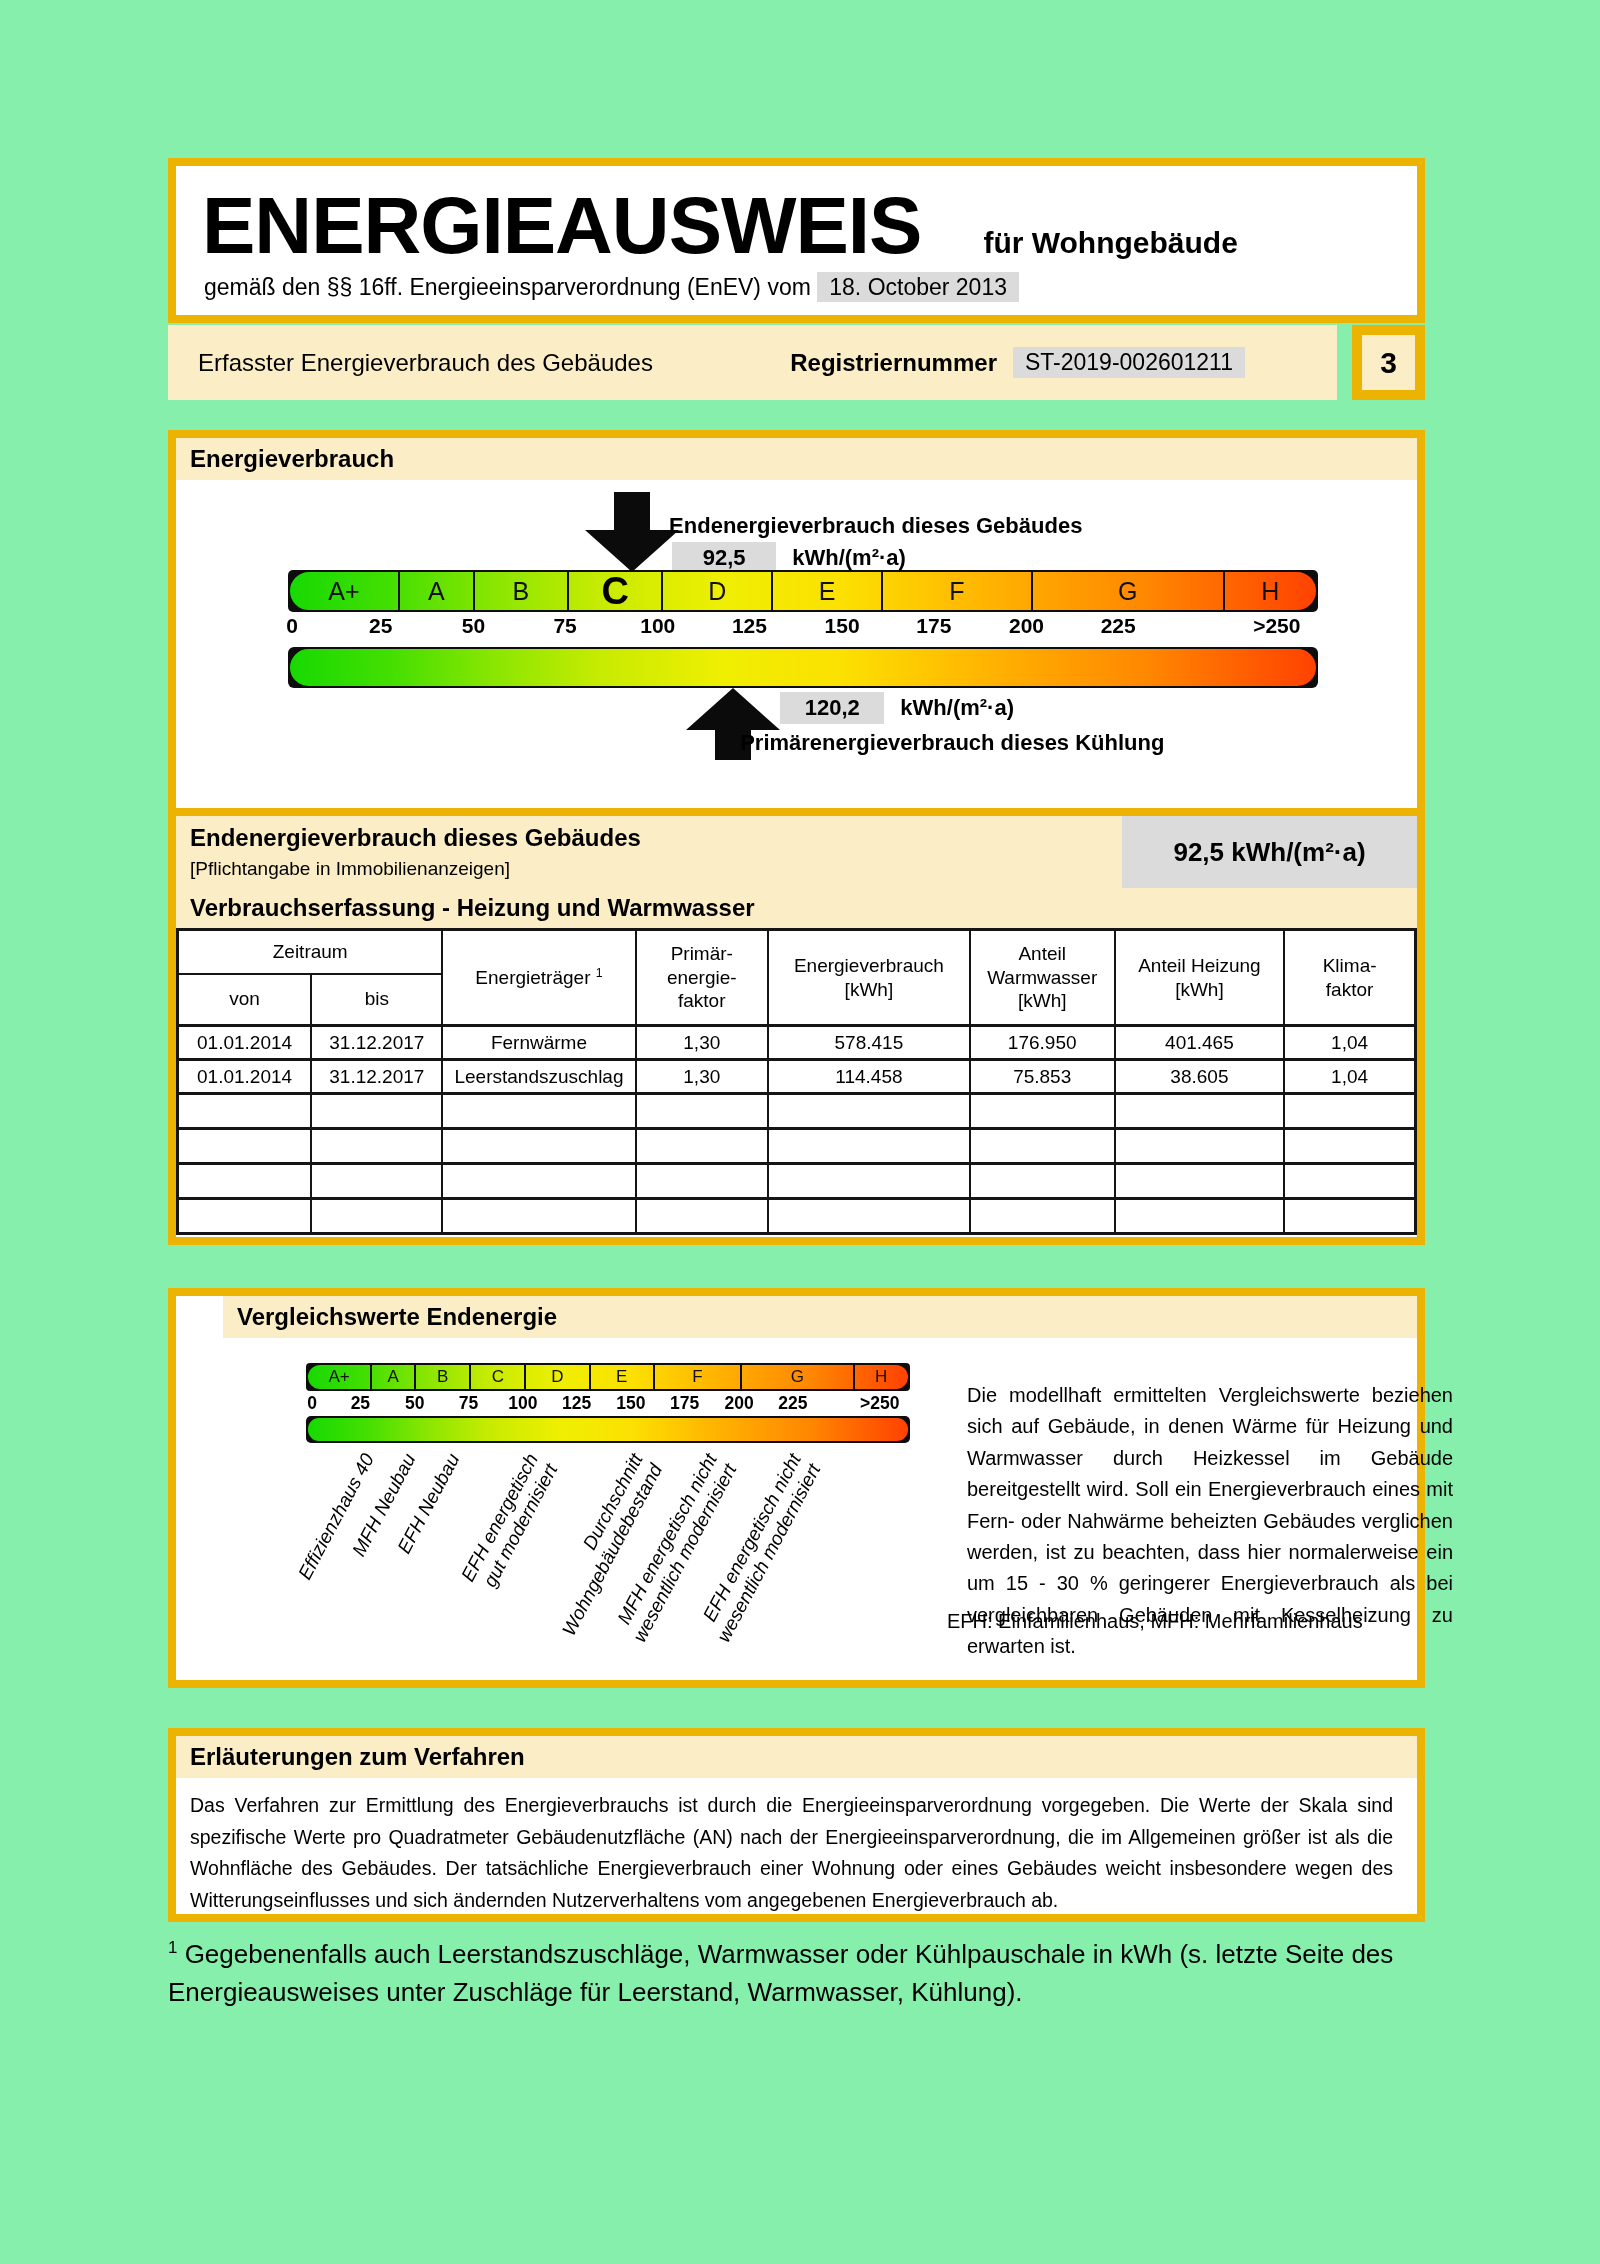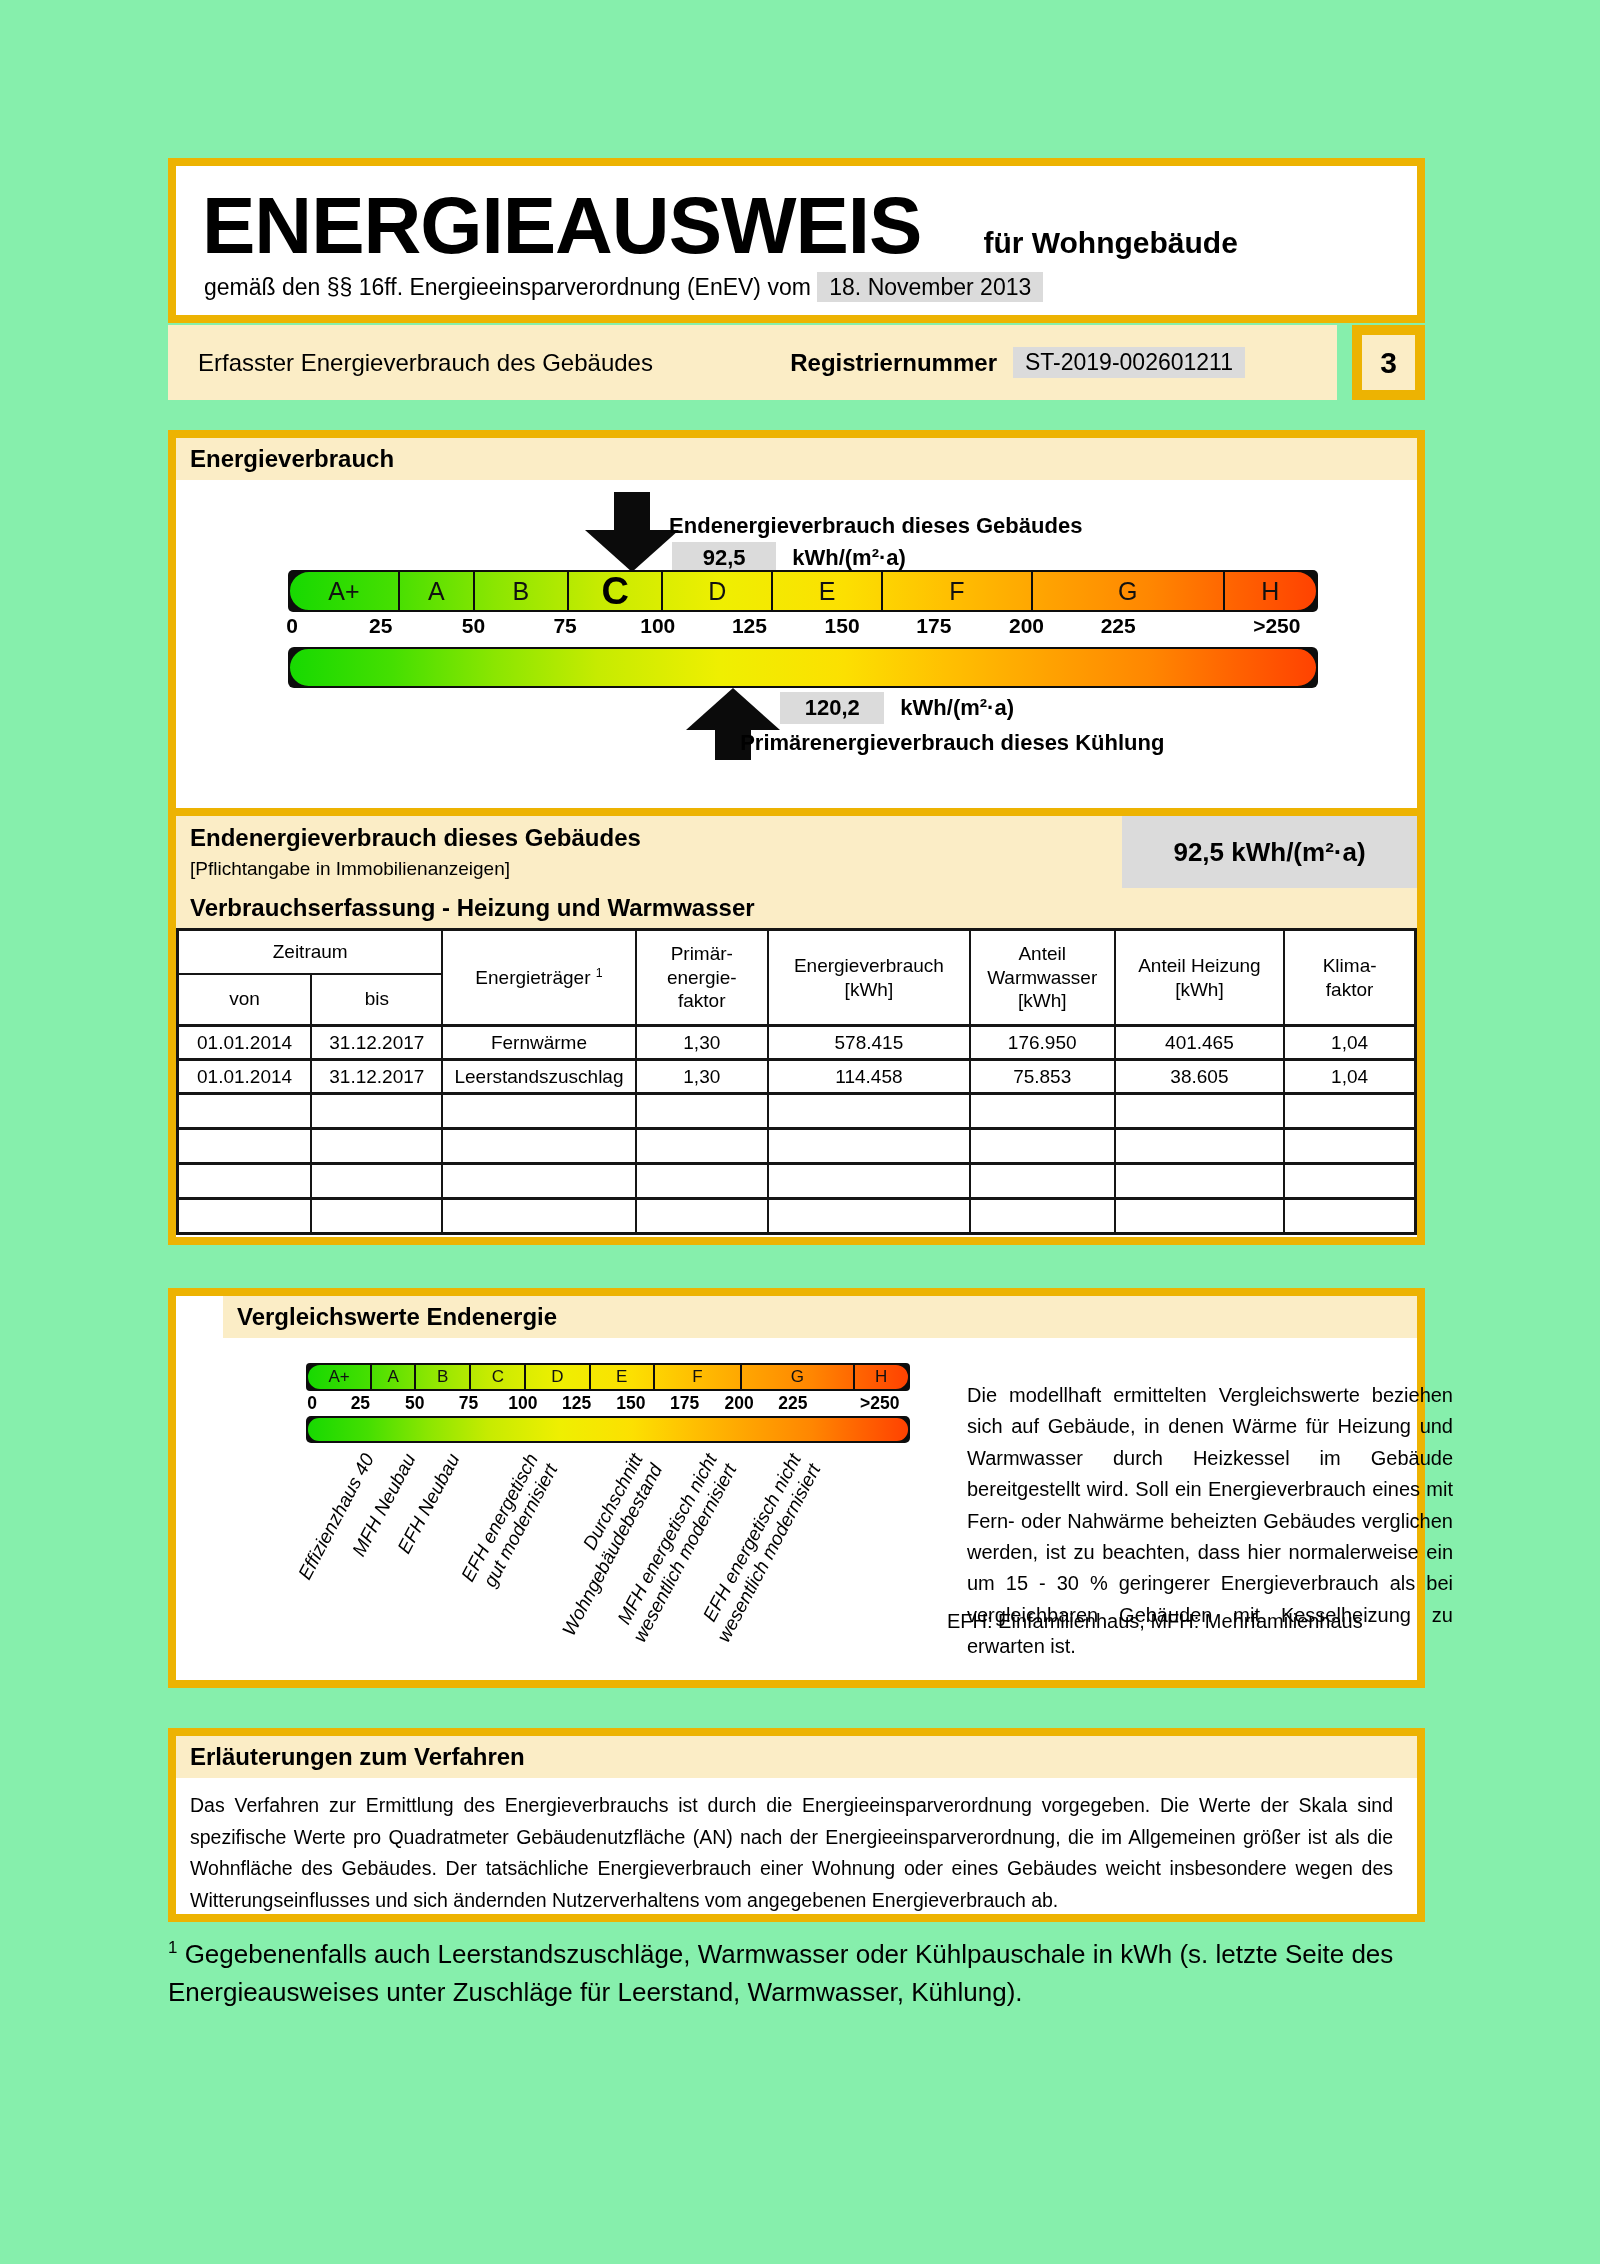--- a/index.html
+++ b/index.html
@@ -124,21 +124,21 @@
 
 <div class="page">
 
   <div class="box title-box">
     <div class="title-row">
       <span class="main-title">ENERGIEAUSWEIS</span>
       <span class="title-suffix">für Wohngebäude</span>
     </div>
     <div class="law-line">
       <span>gemäß den §§ 16ff. Energieeinsparverordnung (EnEV) vom</span>
-      <span class="hl">18. November 2013</span>
+      <span class="hl">18. October 2013</span>
     </div>
   </div>
 
   <div class="meta-bar">
     <span class="meta-left">Erfasster Energieverbrauch des Gebäudes</span>
     <span class="meta-right">
       <span class="lbl">Registriernummer</span>
       <span class="hl val">ST-2019-002601211</span>
     </span>
   </div>

